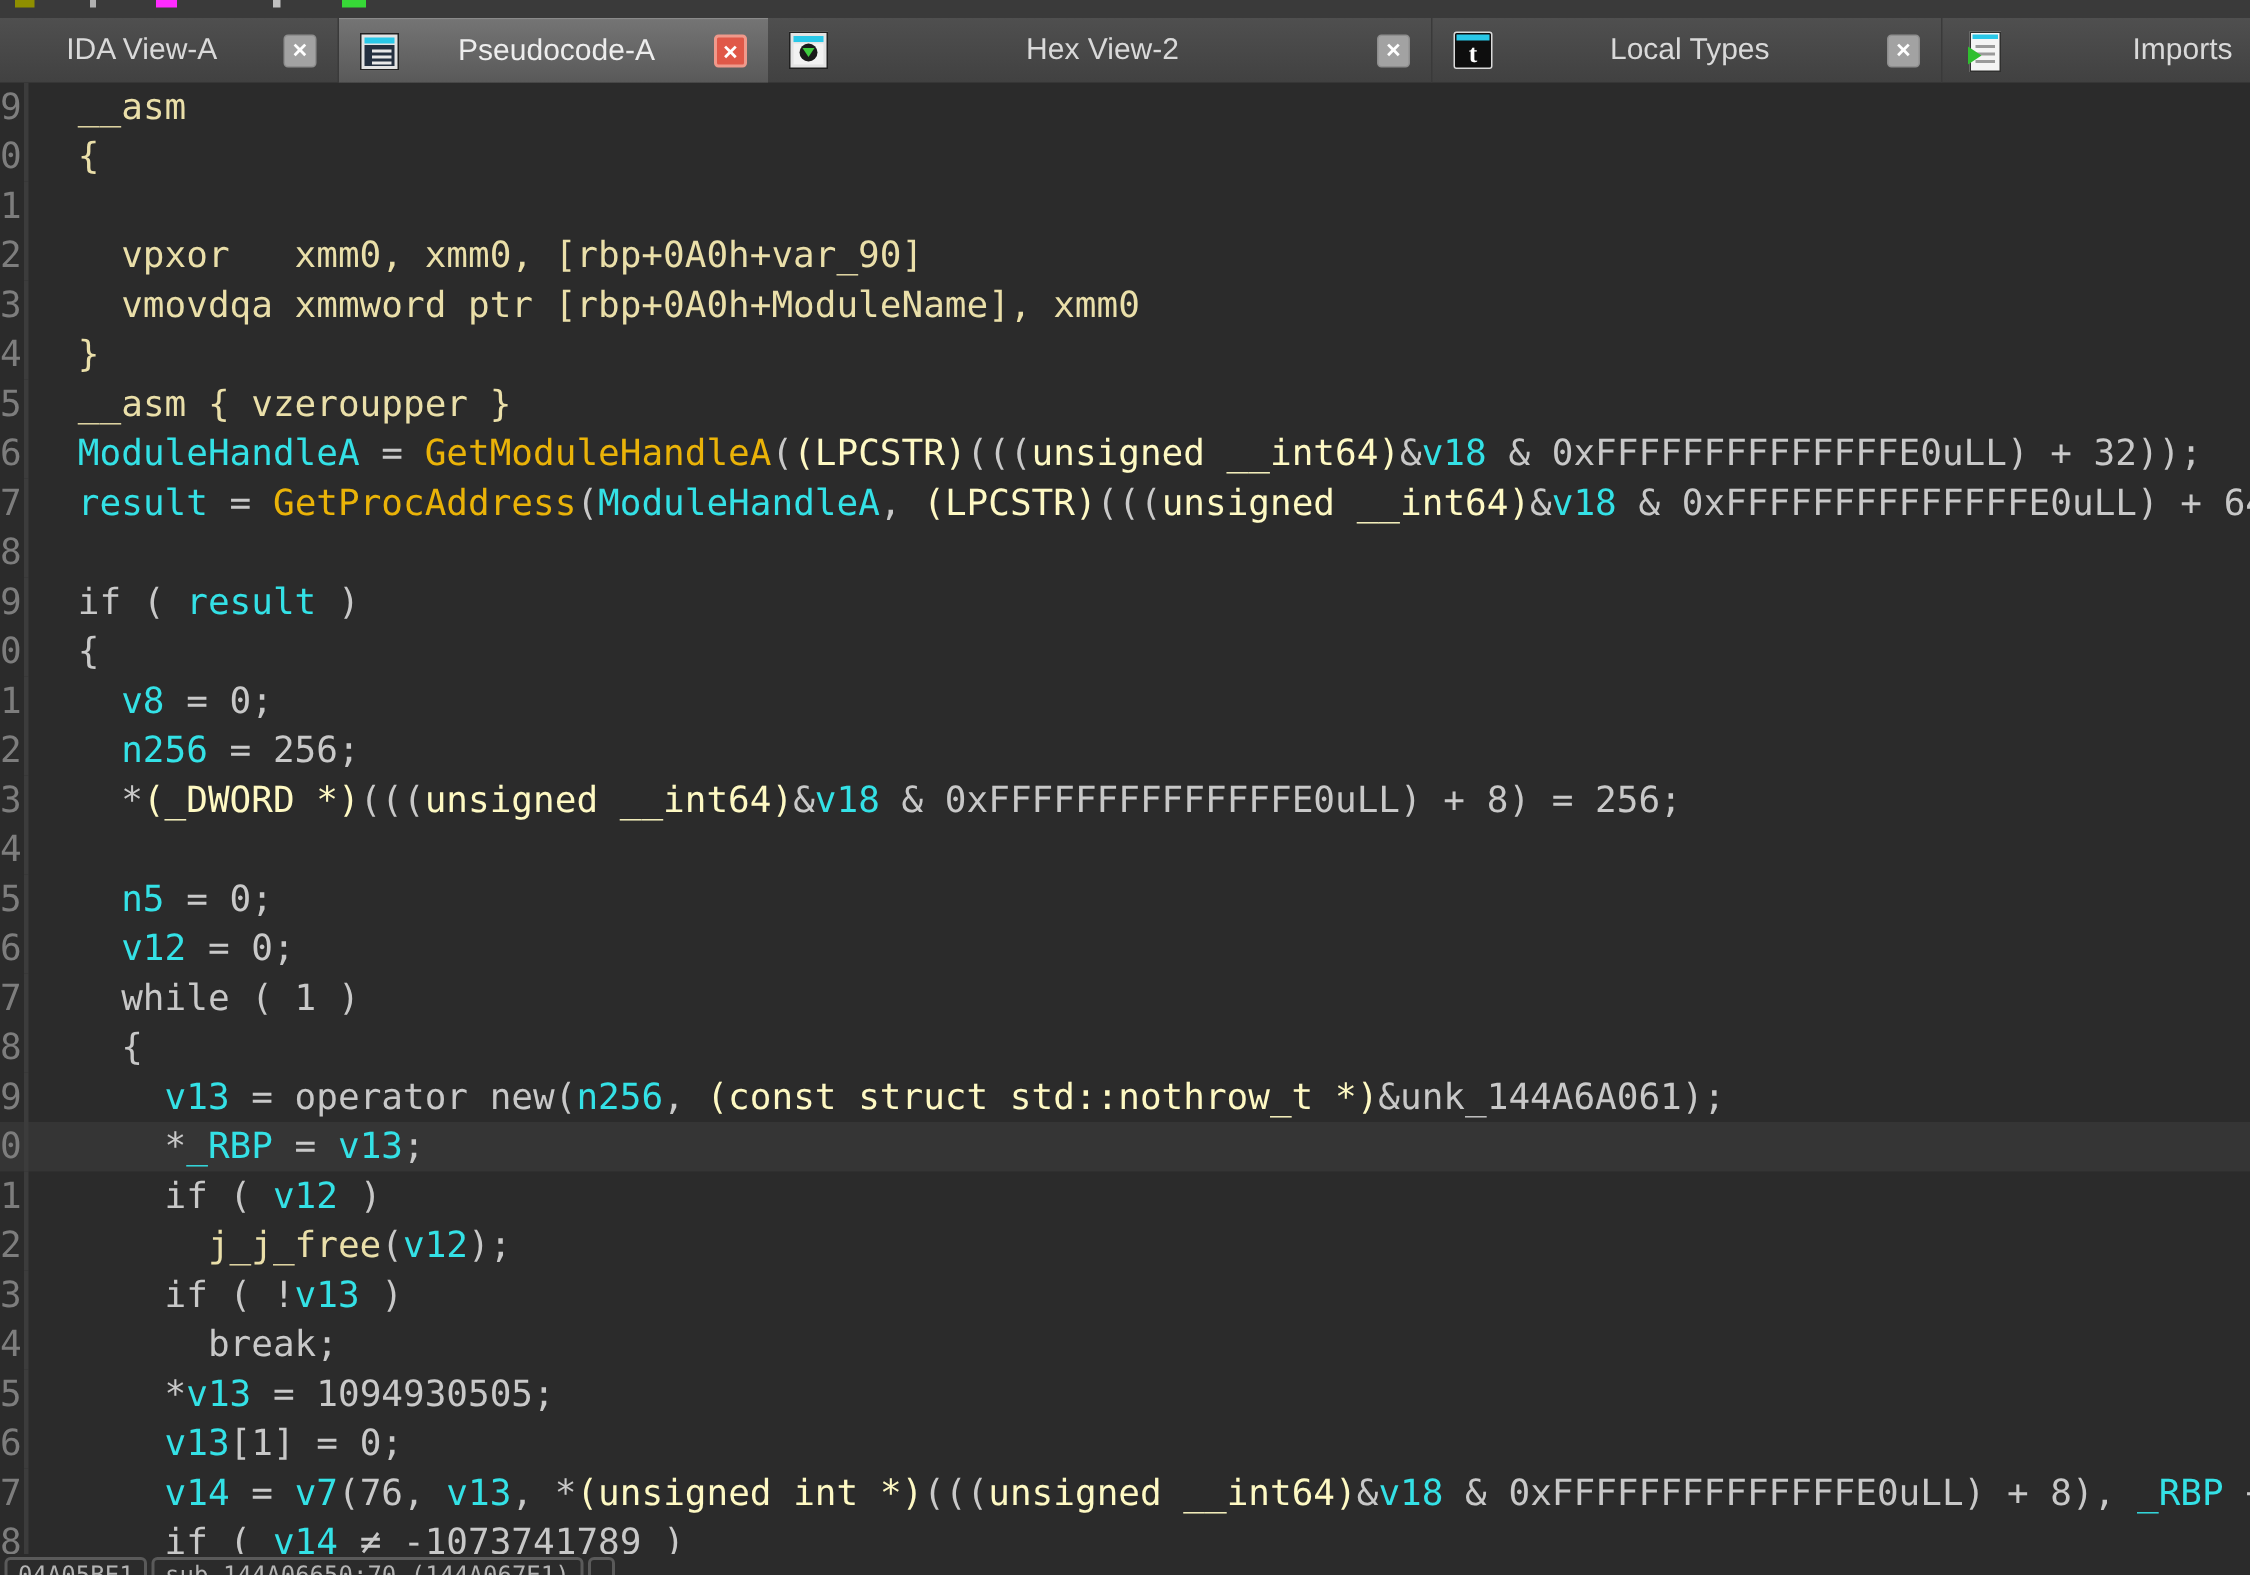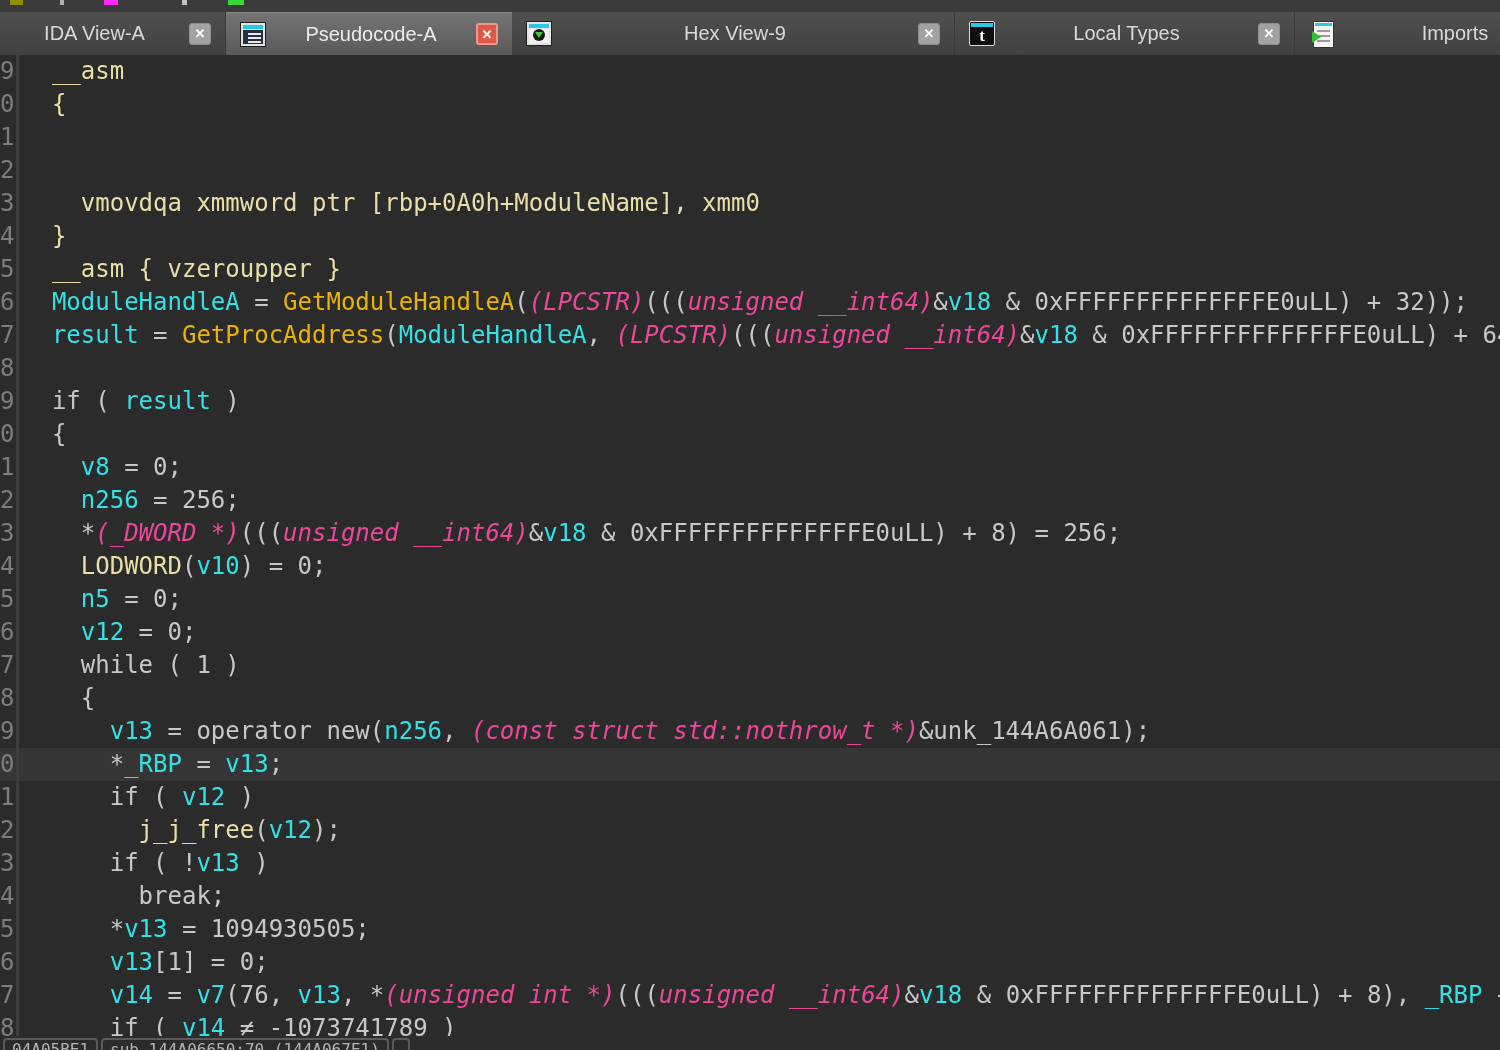--- a/index.html
+++ b/index.html
@@ -51,21 +51,21 @@
     font-family:"DejaVu Sans Mono",monospace;font-size:24px;line-height:33px;}
   .row{display:flex;height:33px;white-space:pre;}
   .row.hl{background:#353535;}
   .gut{flex:0 0 13px;text-align:right;padding-right:3px;border-right:3px solid #3C3C3C;
     color:#7D7D7D;overflow:hidden;}
   .txt{padding-left:4px;white-space:pre;}
   .c-a{color:#EADFA9;}   
   .c-p{color:#C8C8C8;}   
   .c-v{color:#34E1E6;}   
   .c-f{color:#eab308;}   
-  .c-t{color:#ec4899;font-style:italic;}   
+  .c-t{color:#fef9c3;}   
   
   #status{position:absolute;left:0;top:1036px;width:1500px;height:14px;overflow:hidden;
     background:#2B2B2B;display:flex;align-items:flex-start;padding-left:3px;box-sizing:border-box;}
   .sbox{margin-top:2px;margin-right:3px;height:22px;border:2px solid #5A5A5A;border-radius:4px;
     font-family:"DejaVu Sans Mono",monospace;font-size:16px;line-height:20px;color:#B4B4B4;
     padding:0 7px;box-sizing:border-box;background:#2B2B2B;white-space:nowrap;}
   .sbox.empty{width:18px;padding:0;}
 </style>
 </head>
 <body>
@@ -104,21 +104,21 @@
   <div class="tab" style="left:512px;width:443px;">
     <span class="ticon">
       <span class="win">
           <span class="bar"></span>
           <span class="bodylite"></span>
         <span class="circ">
             <span class="arr"></span>
           </span>
       </span>
     </span>
-    <span class="lbl">Hex View-9</span>
+    <span class="lbl">Hex View-2</span>
     <span class="xbtn">✕</span>
   </div>
 
   <div class="tab" style="left:955px;width:340px;">
     <span class="ticon">
       <span class="tblack">
           <span class="bar"></span>
           <span class="tchar">t</span>
         </span>
     </span>
@@ -137,33 +137,33 @@
       </span>
     </span>
     <span class="lbl">Imports</span>
   </div>
 </div>
 
 <div id="code">
     <div class="row"><span class="gut">9</span><span class="txt">  <span class="c-a">__asm</span></span></div>
     <div class="row"><span class="gut">0</span><span class="txt">  <span class="c-a">{</span></span></div>
     <div class="row"><span class="gut">1</span></div>
-    <div class="row"><span class="gut">2</span></div>
+    <div class="row"><span class="gut">2</span><span class="txt">    <span class="c-a">vpxor   xmm0, xmm0, [rbp+0A0h+var_90]</span></span></div>
     <div class="row"><span class="gut">3</span><span class="txt">    <span class="c-a">vmovdqa xmmword ptr [rbp+0A0h+ModuleName], xmm0</span></span></div>
     <div class="row"><span class="gut">4</span><span class="txt">  <span class="c-a">}</span></span></div>
     <div class="row"><span class="gut">5</span><span class="txt">  <span class="c-a">__asm { vzeroupper }</span></span></div>
     <div class="row"><span class="gut">6</span><span class="txt">  <span class="c-v">ModuleHandleA</span><span class="c-p"> = </span><span class="c-f">GetModuleHandleA</span><span class="c-p">(</span><span class="c-t">(LPCSTR)</span><span class="c-p">(((</span><span class="c-t">unsigned __int64)</span><span class="c-p">&amp;</span><span class="c-v">v18</span><span class="c-p"> &amp; 0xFFFFFFFFFFFFFFE0uLL) + 32));</span></span></div>
     <div class="row"><span class="gut">7</span><span class="txt">  <span class="c-v">result</span><span class="c-p"> = </span><span class="c-f">GetProcAddress</span><span class="c-p">(</span><span class="c-v">ModuleHandleA</span><span class="c-p">, </span><span class="c-t">(LPCSTR)</span><span class="c-p">(((</span><span class="c-t">unsigned __int64)</span><span class="c-p">&amp;</span><span class="c-v">v18</span><span class="c-p"> &amp; 0xFFFFFFFFFFFFFFE0uLL) + 64));</span></span></div>
     <div class="row"><span class="gut">8</span></div>
     <div class="row"><span class="gut">9</span><span class="txt">  <span class="c-p">if ( </span><span class="c-v">result</span><span class="c-p"> )</span></span></div>
     <div class="row"><span class="gut">0</span><span class="txt">  <span class="c-p">{</span></span></div>
     <div class="row"><span class="gut">1</span><span class="txt">    <span class="c-v">v8</span><span class="c-p"> = 0;</span></span></div>
     <div class="row"><span class="gut">2</span><span class="txt">    <span class="c-v">n256</span><span class="c-p"> = 256;</span></span></div>
     <div class="row"><span class="gut">3</span><span class="txt">    <span class="c-p">*</span><span class="c-t">(_DWORD *)</span><span class="c-p">(((</span><span class="c-t">unsigned __int64)</span><span class="c-p">&amp;</span><span class="c-v">v18</span><span class="c-p"> &amp; 0xFFFFFFFFFFFFFFE0uLL) + 8) = 256;</span></span></div>
-    <div class="row"><span class="gut">4</span><span class="txt">    <span class="c-a">LODWORD</span><span class="c-p">(</span><span class="c-v">v10</span><span class="c-p">) = 0;</span></span></div>
+    <div class="row"><span class="gut">4</span></div>
     <div class="row"><span class="gut">5</span><span class="txt">    <span class="c-v">n5</span><span class="c-p"> = 0;</span></span></div>
     <div class="row"><span class="gut">6</span><span class="txt">    <span class="c-v">v12</span><span class="c-p"> = 0;</span></span></div>
     <div class="row"><span class="gut">7</span><span class="txt">    <span class="c-p">while ( 1 )</span></span></div>
     <div class="row"><span class="gut">8</span><span class="txt">    <span class="c-p">{</span></span></div>
     <div class="row"><span class="gut">9</span><span class="txt">      <span class="c-v">v13</span><span class="c-p"> = operator new(</span><span class="c-v">n256</span><span class="c-p">, </span><span class="c-t">(const struct std::nothrow_t *)</span><span class="c-p">&amp;unk_144A6A061);</span></span></div>
     <div class="row hl"><span class="gut">0</span><span class="txt">      <span class="c-p">*</span><span class="c-v">_RBP</span><span class="c-p"> = </span><span class="c-v">v13</span><span class="c-p">;</span></span></div>
     <div class="row"><span class="gut">1</span><span class="txt">      <span class="c-p">if ( </span><span class="c-v">v12</span><span class="c-p"> )</span></span></div>
     <div class="row"><span class="gut">2</span><span class="txt">        <span class="c-a">j_j_free</span><span class="c-p">(</span><span class="c-v">v12</span><span class="c-p">);</span></span></div>
     <div class="row"><span class="gut">3</span><span class="txt">      <span class="c-p">if ( !</span><span class="c-v">v13</span><span class="c-p"> )</span></span></div>
     <div class="row"><span class="gut">4</span><span class="txt">        <span class="c-p">break;</span></span></div>

